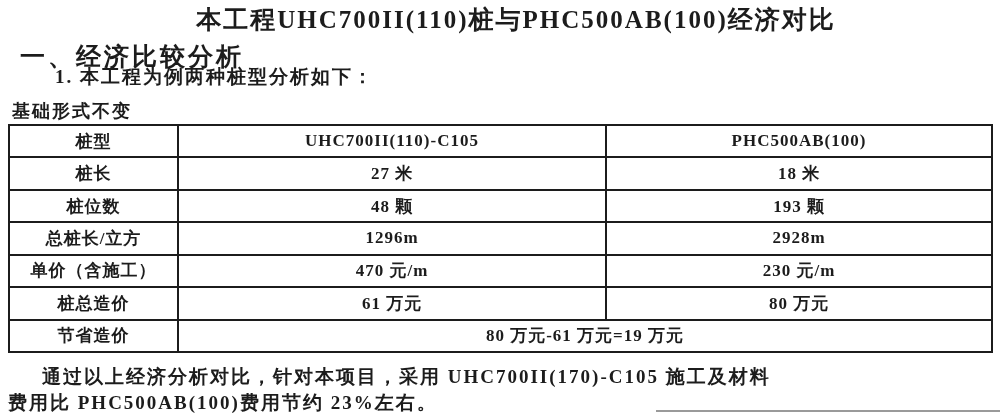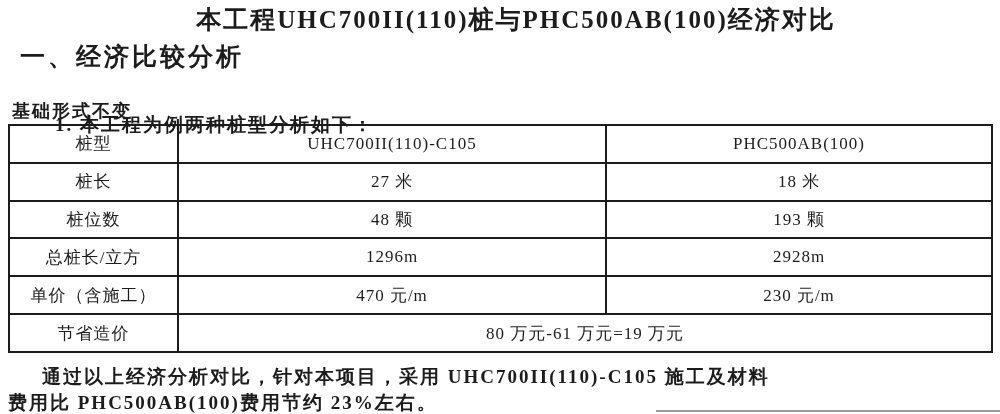--- a/index.html
+++ b/index.html
@@ -23,21 +23,20 @@
     position: absolute;
     top: 40px; left: 20px;
     font-size: 25px;
     letter-spacing: 3px;
   }
   .sub-heading {
     position: absolute;
     top: 64px; left: 55px;
     font-size: 19px;
     letter-spacing: 2px;
-    margin-top: 48px;
   }
   .table-caption {
     position: absolute;
     top: 99px; left: 12px;
     font-size: 18px;
     letter-spacing: 2px;
     border-bottom: 2px solid #ec4899;
     padding-right: 14px;
     padding-bottom: 1px;
   }
@@ -46,21 +45,21 @@
     top: 124px; left: 8px;
     width: 983px; height: 229px;
     border-collapse: collapse;
     table-layout: fixed;
   }
   .compare-table td {
     border: 2px solid #1c1c1c;
     text-align: center;
     vertical-align: middle;
     font-size: 17px;
-    font-weight: normal;
+    font-weight: bold;
     letter-spacing: 1px;
     padding: 0;
   }
   .conclusion-line1 {
     position: absolute;
     top: 364px; left: 42px;
     font-size: 19px;
     letter-spacing: 2px;
     white-space: nowrap;
   }
@@ -115,22 +114,27 @@
       <td>总桩长/立方</td>
       <td>1296m</td>
       <td>2928m</td>
     </tr>
     <tr>
       <td>单价（含施工）</td>
       <td>470 元/m</td>
       <td>230 元/m</td>
     </tr>
     <tr>
+      <td>桩总造价</td>
+      <td>61 万元</td>
+      <td>80 万元</td>
+    </tr>
+    <tr>
       <td>节省造价</td>
       <td colspan="2">80 万元-61 万元=19 万元</td>
     </tr>
   </tbody>
 </table>
 
-<div class="conclusion-line1">通过以上经济分析对比，针对本项目，采用 UHC700II(110)-C105 施工及材料</div>
+<div class="conclusion-line1">通过以上经济分析对比，针对本项目，采用 UHC700II(170)-C105 施工及材料</div>
 <div class="conclusion-line2">费用比 PHC500AB(100)费用节约 23%左右。</div>
 
 <div class="next-table-border"></div>
 
 </body></html>

